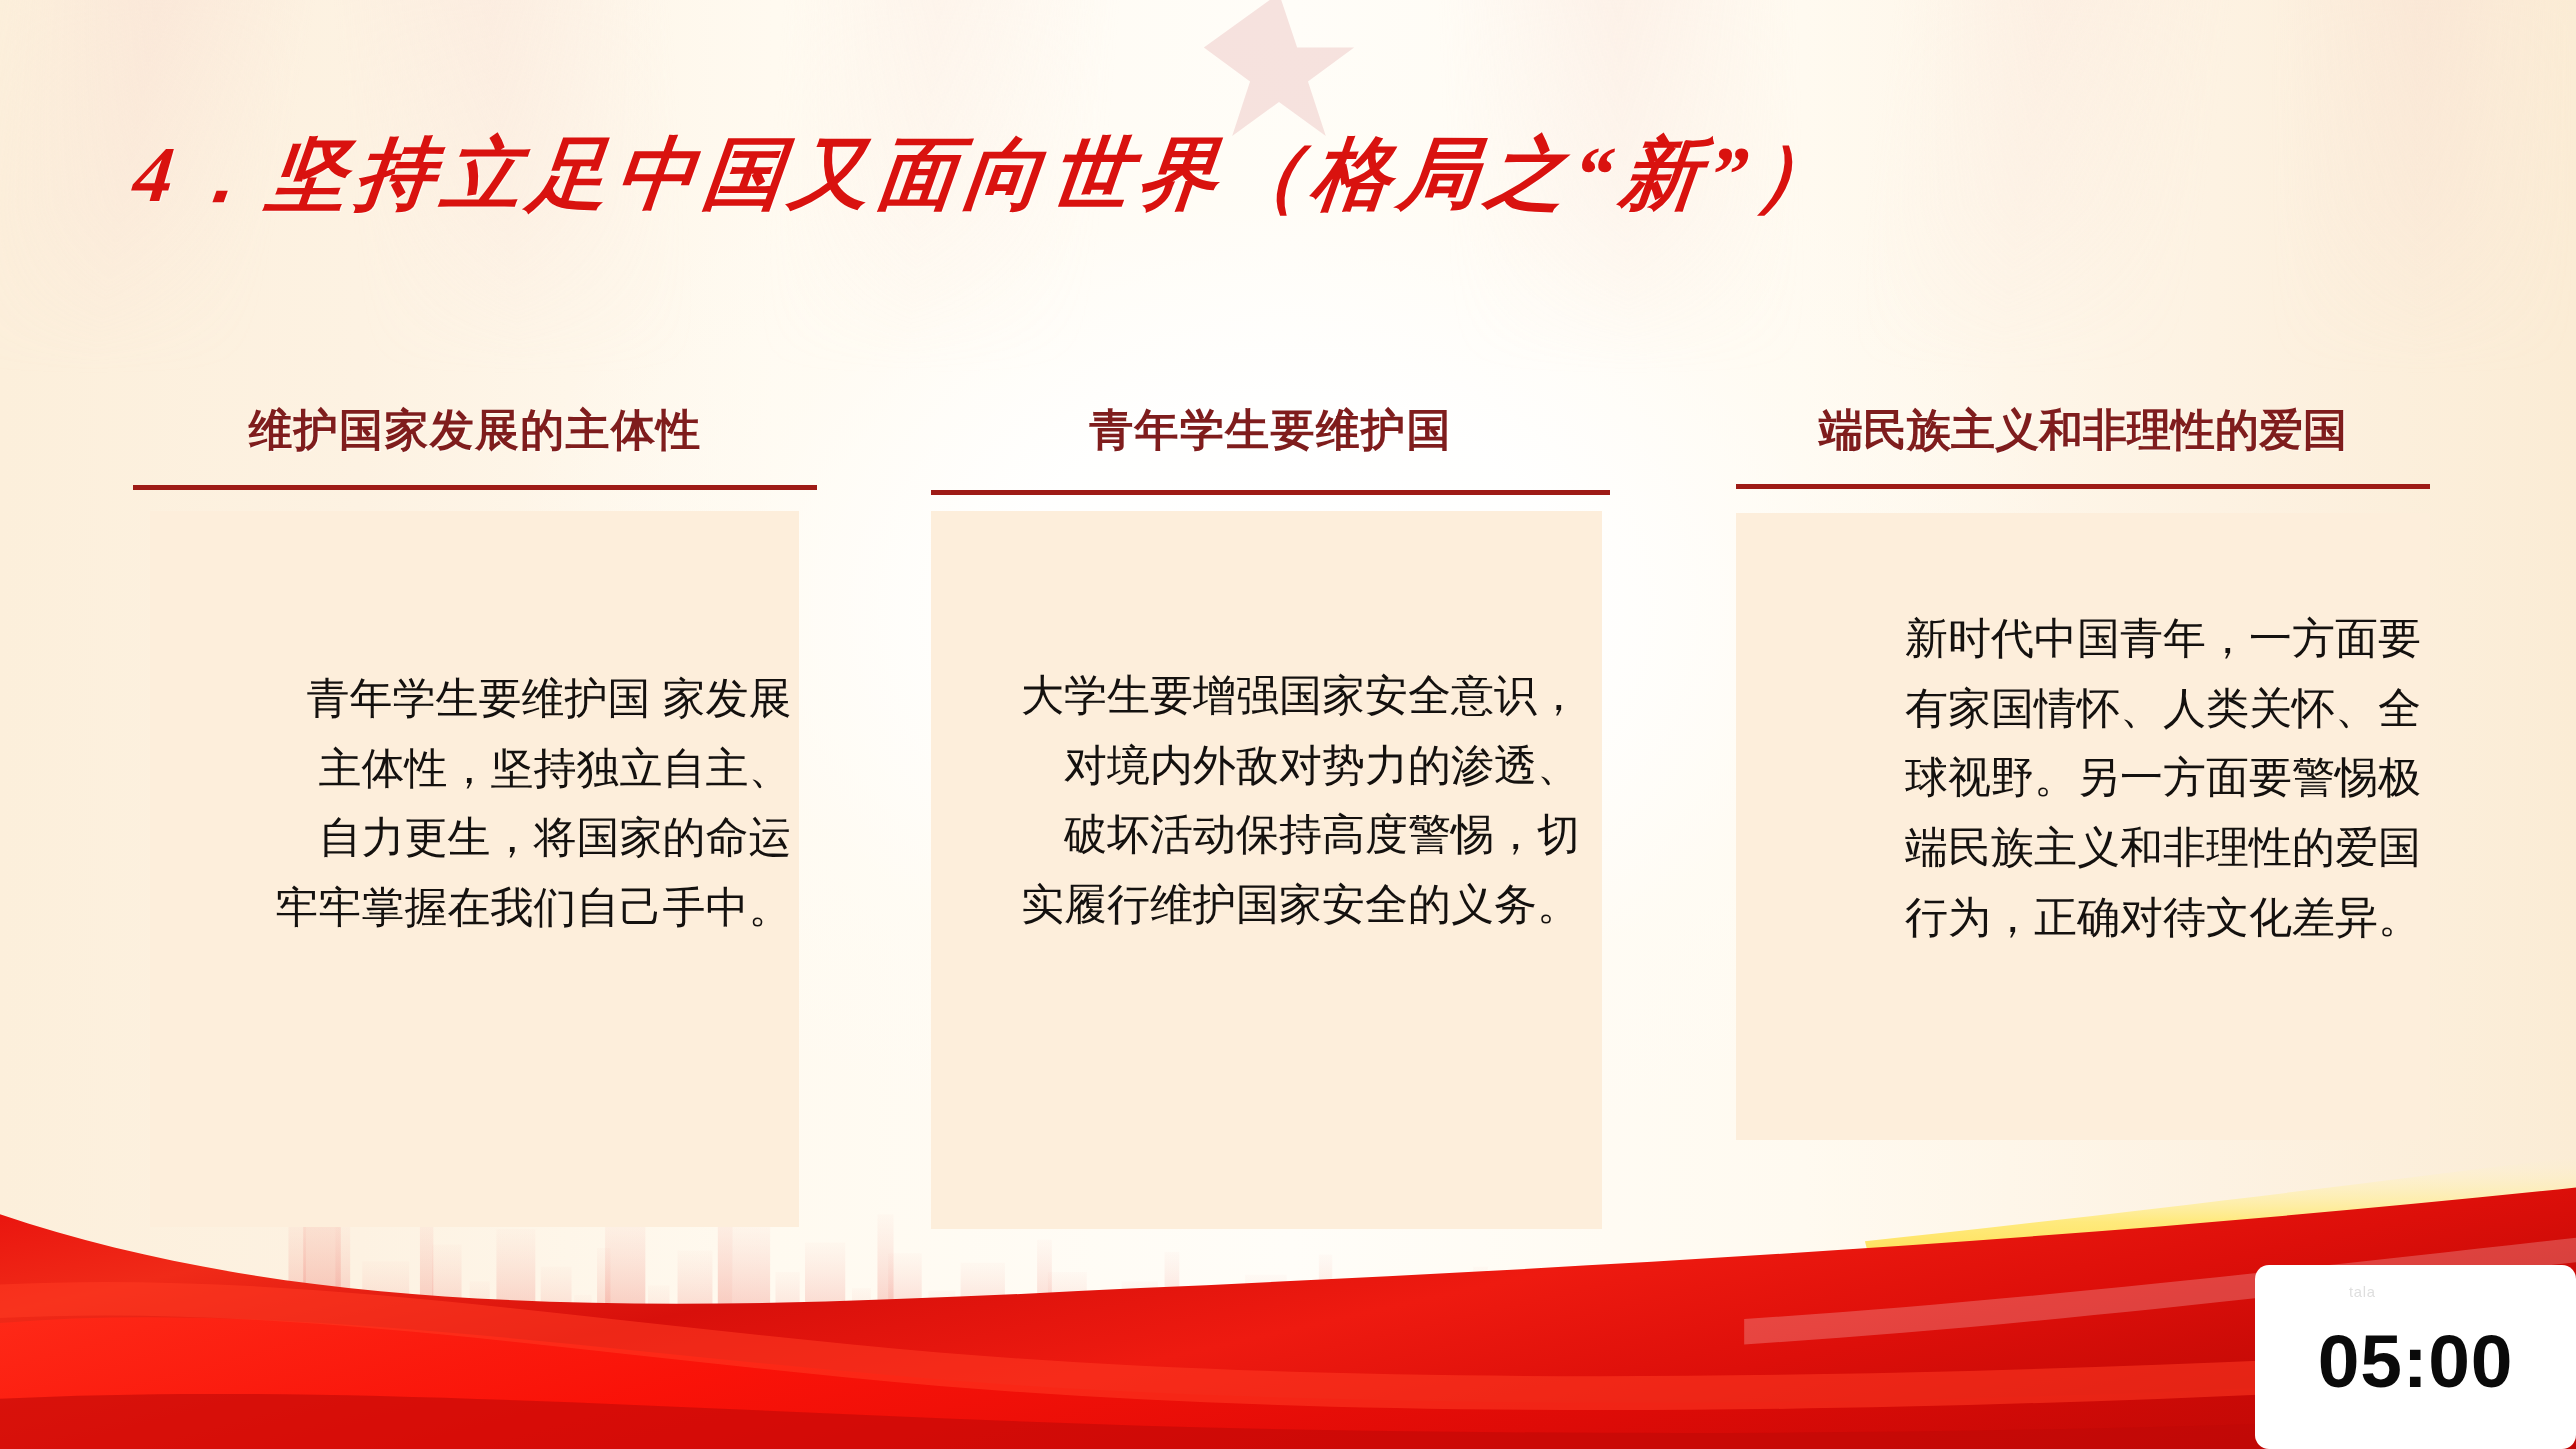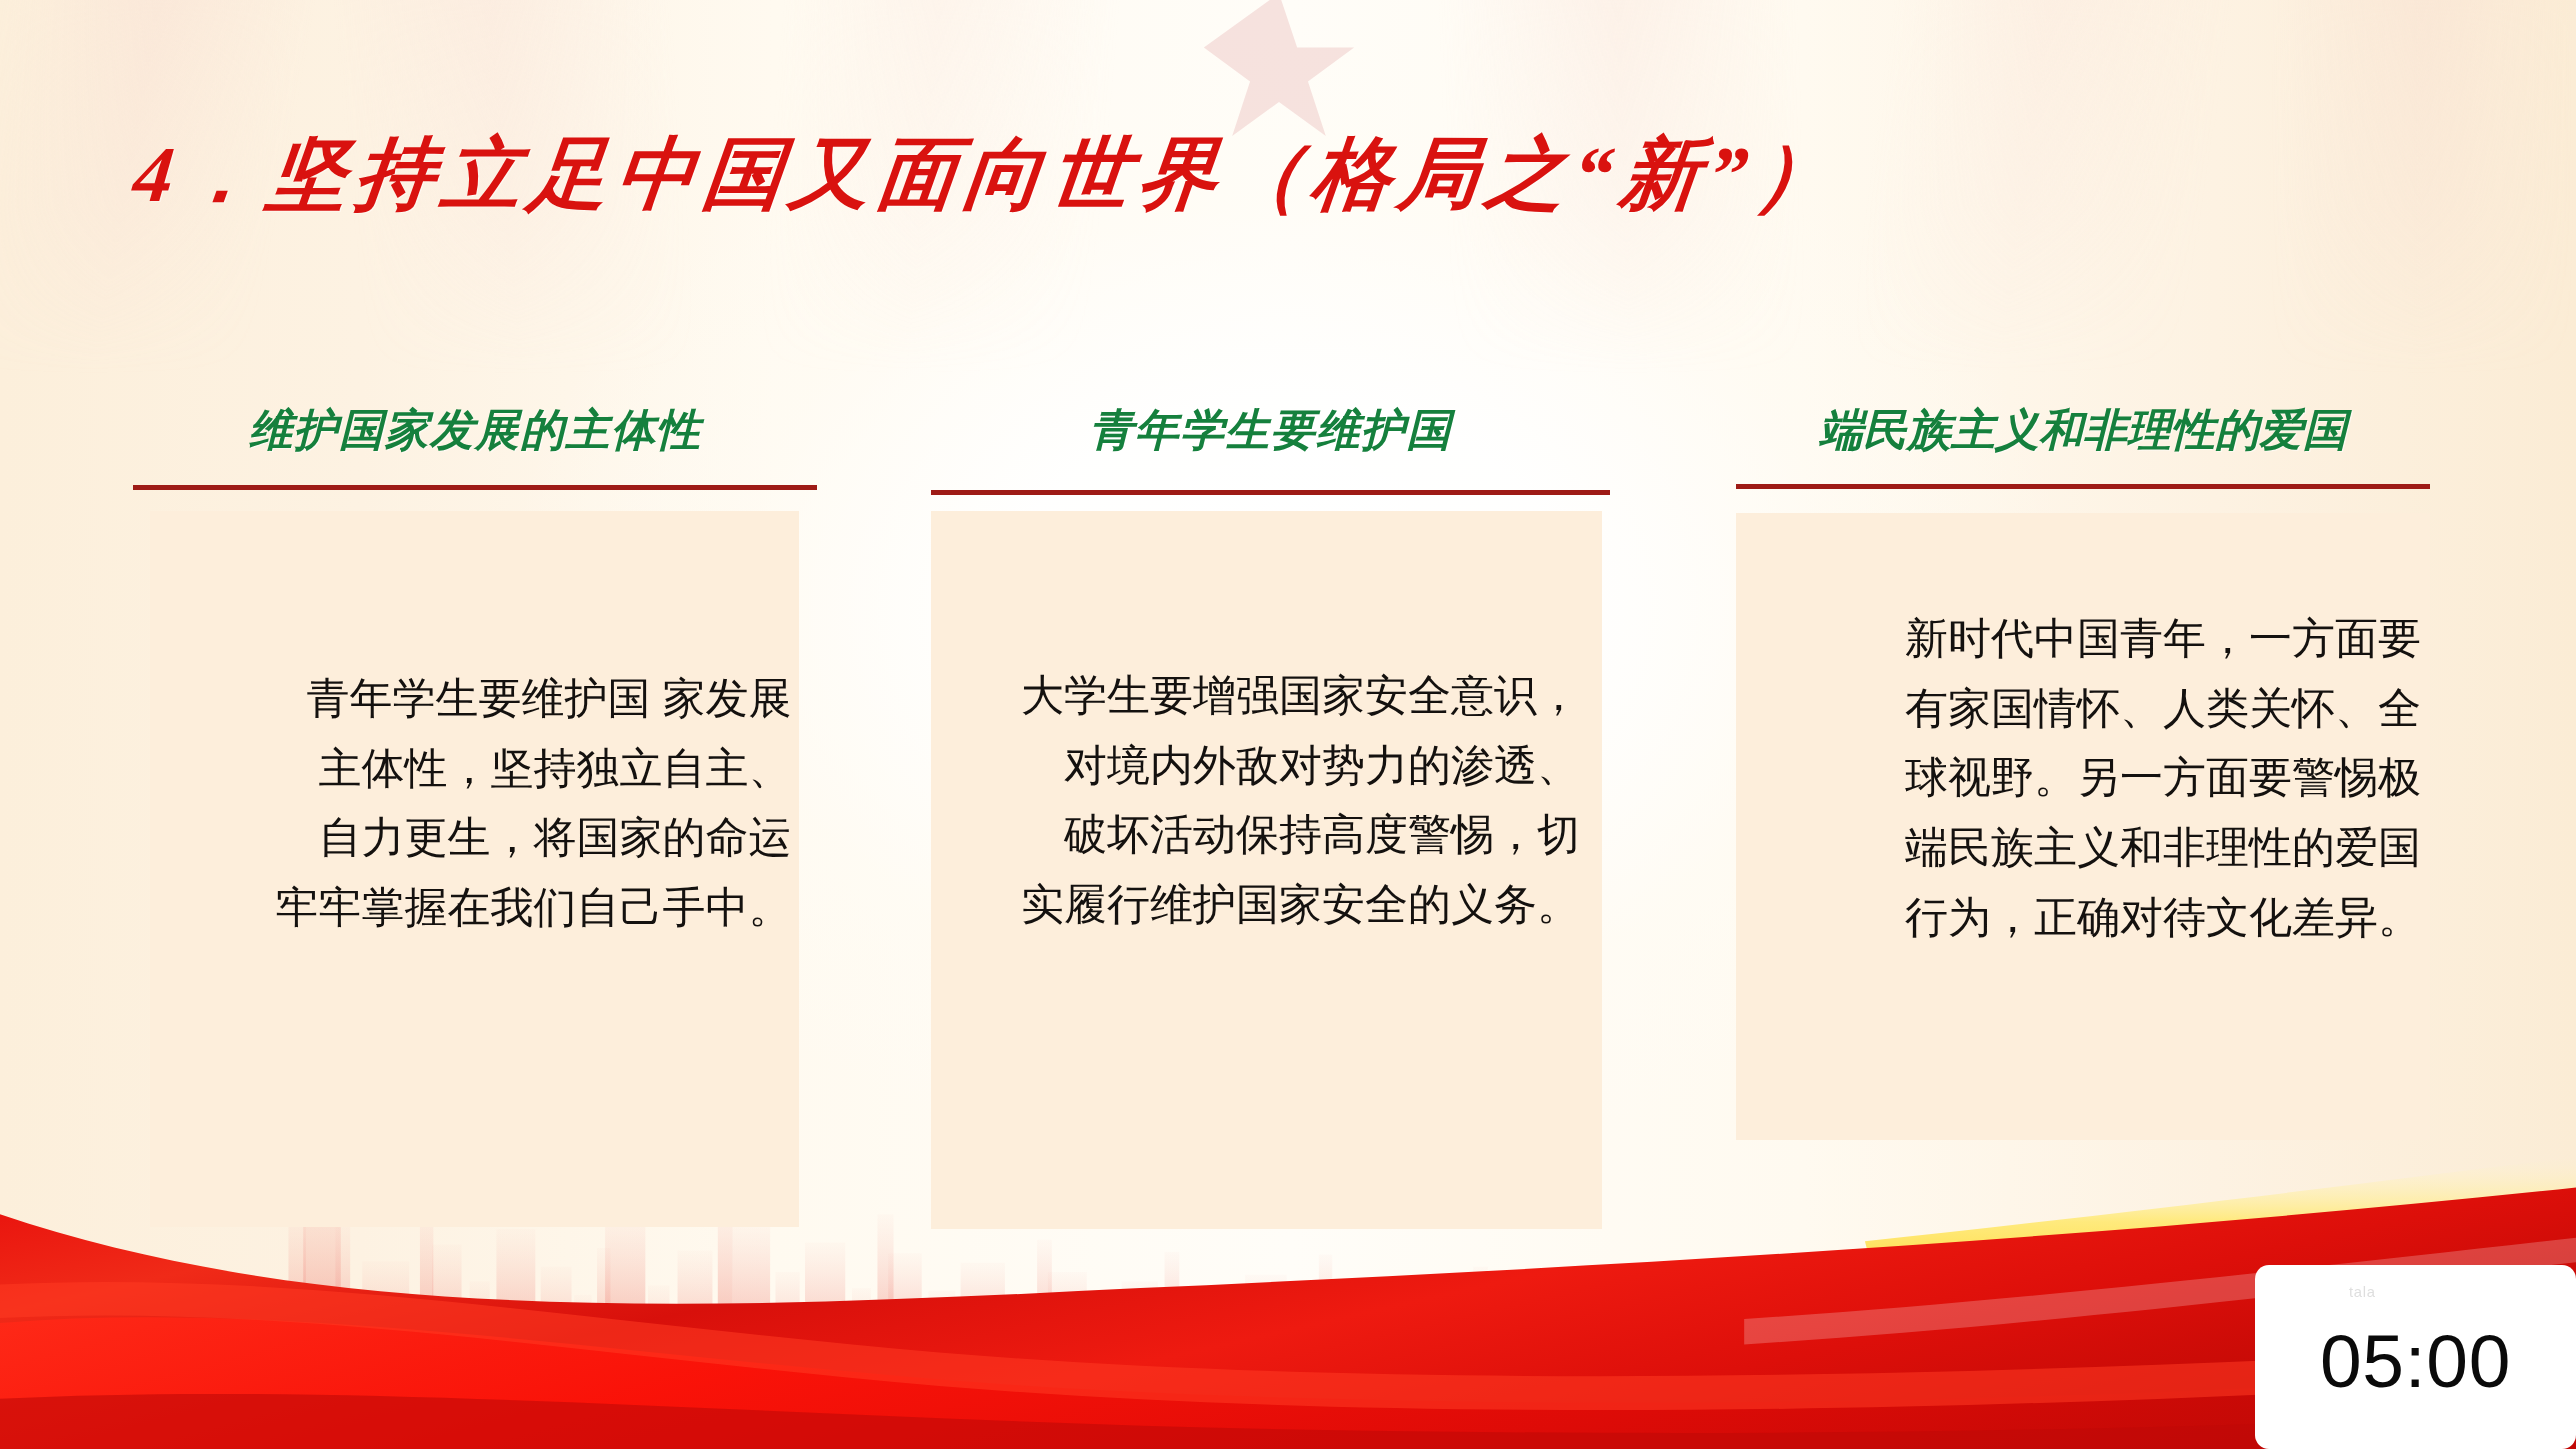--- a/index.html
+++ b/index.html
@@ -109,25 +109,24 @@
   .col-2 { left: 931px; width: 679px; }
   .col-3 { left: 1736px; width: 694px; }
 
   .col-header {
     position: absolute;
     top: 401px;
     width: 100%;
     text-align: center;
     font-size: 44px;
     font-weight: 700;
-    color: #15803d;
+    color: #7f1d1d;
     letter-spacing: 1.3px;
     white-space: nowrap;
     text-shadow: 1.3px 1.3px 0 rgba(255,255,255,0.55);
-    font-style: italic;
   }
   .col-3 .col-header { letter-spacing: 0px; }
 
   .col-rule {
     position: absolute;
     top: 485px;
     left: 0;
     width: 100%;
     height: 4.7px;
     background: #9e1b16;
@@ -170,21 +169,21 @@
     width: 321px;
     height: 184px;
     background: #ffffff;
     display: flex;
     align-items: center;
     justify-content: center;
     border-radius: 14px;
   }
   .timer-value {
     font-size: 75px;
-    font-weight: 400;
+    font-weight: 700;
     color: #0a0a0a;
     letter-spacing: 0.7px;
     line-height: 1;
     margin-top: 9.4px;
   }
   .timer-mark {
     position: absolute;
     left: 94px;
     top: 19px;
     font-size: 14.8px;

